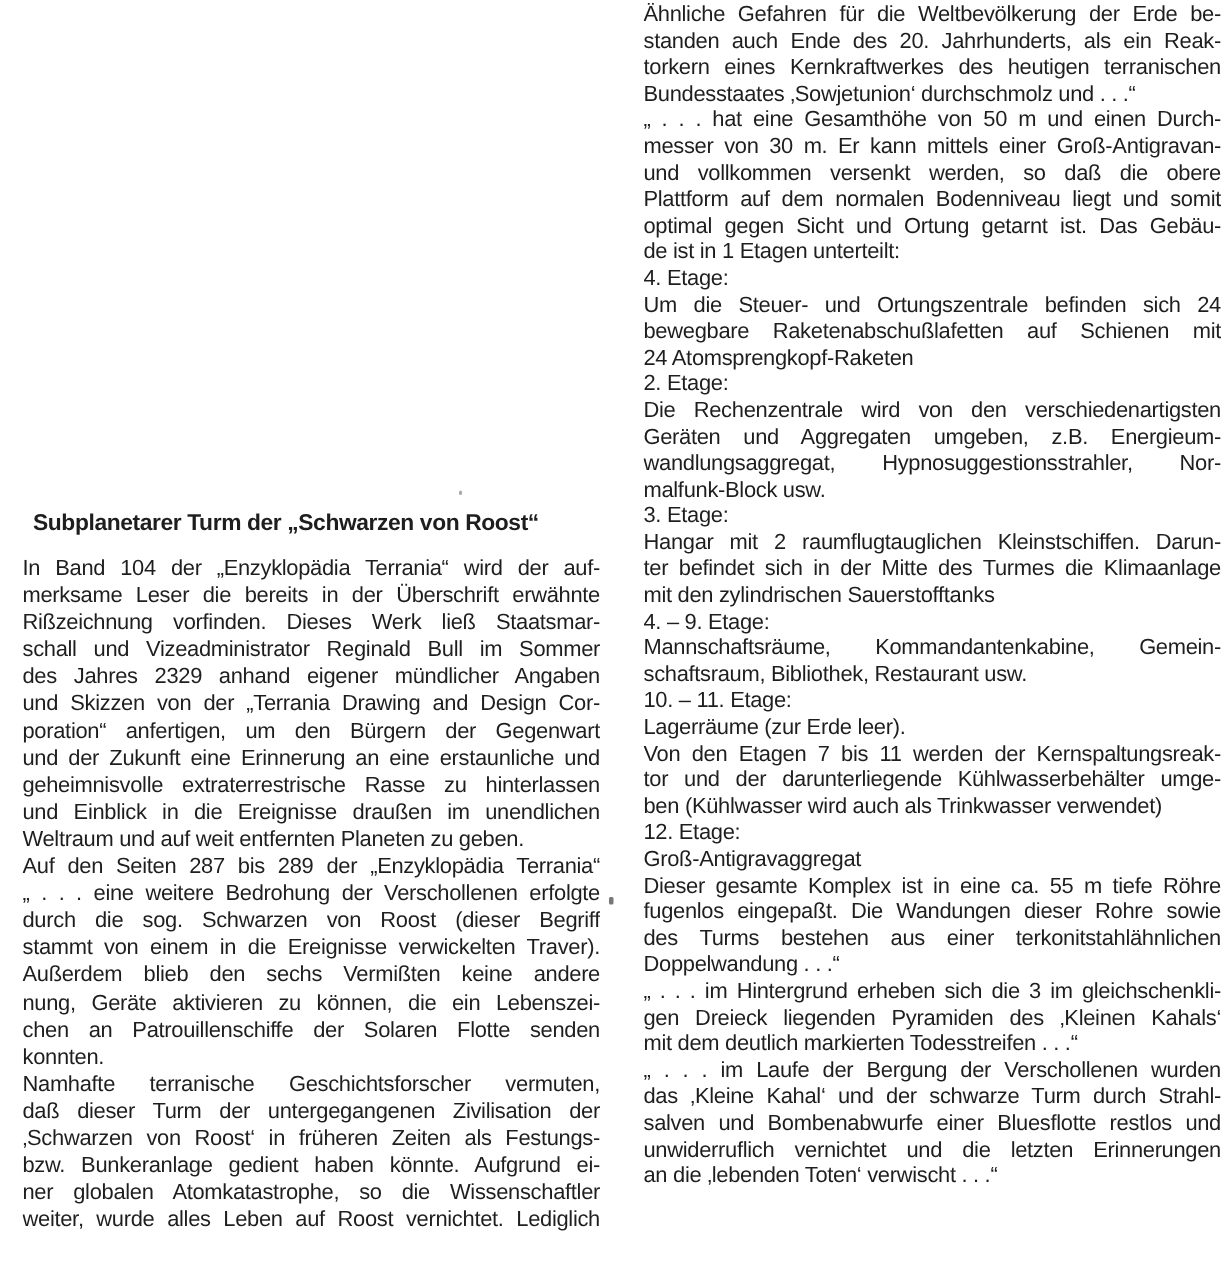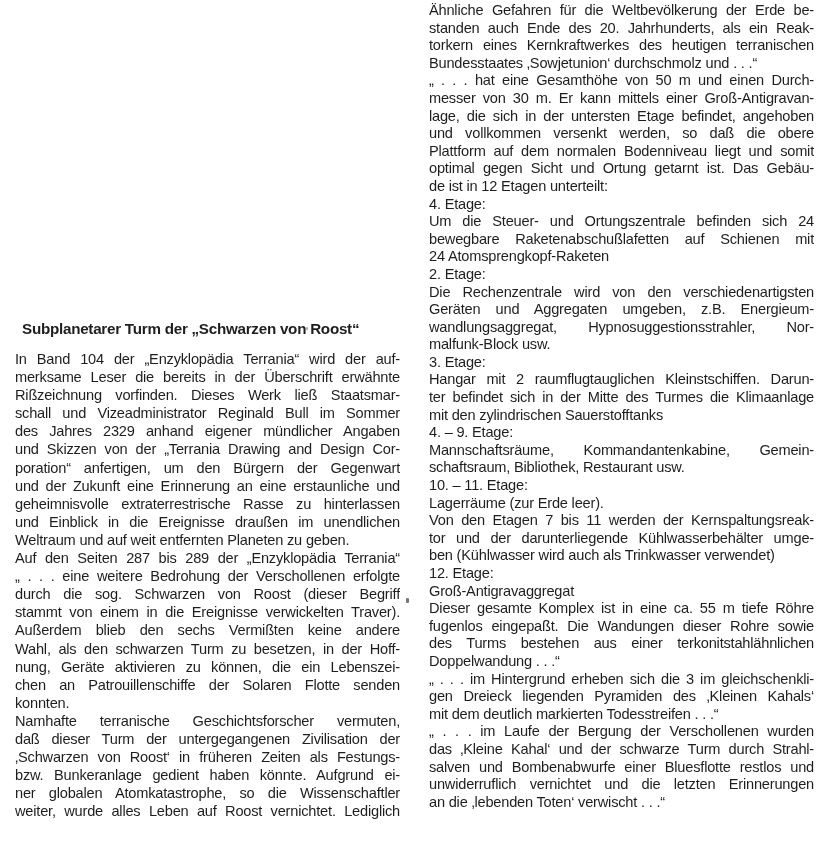--- a/index.html
+++ b/index.html
@@ -14,21 +14,21 @@
     overflow: hidden;
     font-family: "Liberation Sans", "DejaVu Sans", sans-serif;
     color: #1e1e1e;
   }
   .column {
     position: absolute;
     width: 385px;
   }
   #col-left {
     left: 15px;
-    top: 320px;
+    top: 340px;
   }
   #col-right {
     left: 429px;
     top: 2px;
   }
   .heading {
     font-weight: bold;
     font-size: 15.2px;
     letter-spacing: -0.25px;
     line-height: 18px;
@@ -76,46 +76,44 @@
         <span class="line" style="white-space: nowrap;">poration“ anfertigen, um den Bürgern der Gegenwart</span>
         <span class="line" style="white-space: nowrap;">und der Zukunft eine Erinnerung an eine erstaunliche und</span>
         <span class="line" style="white-space: nowrap;">geheimnisvolle extraterrestrische Rasse zu hinterlassen</span>
         <span class="line" style="white-space: nowrap;">und Einblick in die Ereignisse draußen im unendlichen</span>
         <span class="line end" style="white-space: nowrap;">Weltraum und auf weit entfernten Planeten zu geben.</span>
         <span class="line" style="white-space: nowrap;">Auf den Seiten 287 bis 289 der „Enzyklopädia Terrania“</span>
         <span class="line" style="white-space: nowrap;">„ . . . eine weitere Bedrohung der Verschollenen erfolgte</span>
         <span class="line" style="white-space: nowrap;">durch die sog. Schwarzen von Roost (dieser Begriff</span>
         <span class="line" style="white-space: nowrap;">stammt von einem in die Ereignisse verwickelten Traver).</span>
         <span class="line" style="white-space: nowrap;">Außerdem blieb den sechs Vermißten keine andere</span>
-        <span class="line" style="white-space: nowrap;">Wahl, als den schwarzen Turm zu besetzen, in der Hoff-</span>
         <span class="line" style="white-space: nowrap;">nung, Geräte aktivieren zu können, die ein Lebenszei-</span>
         <span class="line" style="white-space: nowrap;">chen an Patrouillenschiffe der Solaren Flotte senden</span>
         <span class="line end" style="white-space: nowrap;">konnten.</span>
         <span class="line" style="white-space: nowrap;">Namhafte terranische Geschichtsforscher vermuten,</span>
         <span class="line" style="white-space: nowrap;">daß dieser Turm der untergegangenen Zivilisation der</span>
         <span class="line" style="white-space: nowrap;">‚Schwarzen von Roost‘ in früheren Zeiten als Festungs-</span>
         <span class="line" style="white-space: nowrap;">bzw. Bunkeranlage gedient haben könnte. Aufgrund ei-</span>
         <span class="line" style="white-space: nowrap;">ner globalen Atomkatastrophe, so die Wissenschaftler</span>
         <span class="line" style="white-space: nowrap;">weiter, wurde alles Leben auf Roost vernichtet. Lediglich</span>
       </div>
   </div>
 
   <div class="column" id="col-right">
     <div id="right-lines">
         <span class="line" style="white-space: nowrap;">Ähnliche Gefahren für die Weltbevölkerung der Erde be-</span>
         <span class="line" style="white-space: nowrap;">standen auch Ende des 20. Jahrhunderts, als ein Reak-</span>
         <span class="line" style="white-space: nowrap;">torkern eines Kernkraftwerkes des heutigen terranischen</span>
         <span class="line end" style="white-space: nowrap;">Bundesstaates ‚Sowjetunion‘ durchschmolz und . . .“</span>
         <span class="line" style="white-space: nowrap;">„ . . . hat eine Gesamthöhe von 50 m und einen Durch-</span>
         <span class="line" style="white-space: nowrap;">messer von 30 m. Er kann mittels einer Groß-Antigravan-</span>
-        <span class="line" style="white-space: nowrap;">lage, die sich in der untersten Etage befindet, angehoben</span>
         <span class="line" style="white-space: nowrap;">und vollkommen versenkt werden, so daß die obere</span>
         <span class="line" style="white-space: nowrap;">Plattform auf dem normalen Bodenniveau liegt und somit</span>
         <span class="line" style="white-space: nowrap;">optimal gegen Sicht und Ortung getarnt ist. Das Gebäu-</span>
-        <span class="line end" style="white-space: nowrap;">de ist in 12 Etagen unterteilt:</span>
+        <span class="line end" style="white-space: nowrap;">de ist in 1 Etagen unterteilt:</span>
         <span class="line end" style="white-space: nowrap;">4. Etage:</span>
         <span class="line" style="white-space: nowrap;">Um die Steuer- und Ortungszentrale befinden sich 24</span>
         <span class="line" style="white-space: nowrap;">bewegbare Raketenabschußlafetten auf Schienen mit</span>
         <span class="line end" style="white-space: nowrap;">24 Atomsprengkopf-Raketen</span>
         <span class="line end" style="white-space: nowrap;">2. Etage:</span>
         <span class="line" style="white-space: nowrap;">Die Rechenzentrale wird von den verschiedenartigsten</span>
         <span class="line" style="white-space: nowrap;">Geräten und Aggregaten umgeben, z.B. Energieum-</span>
         <span class="line" style="white-space: nowrap;">wandlungsaggregat, Hypnosuggestionsstrahler, Nor-</span>
         <span class="line end" style="white-space: nowrap;">malfunk-Block usw.</span>
         <span class="line end" style="white-space: nowrap;">3. Etage:</span>

